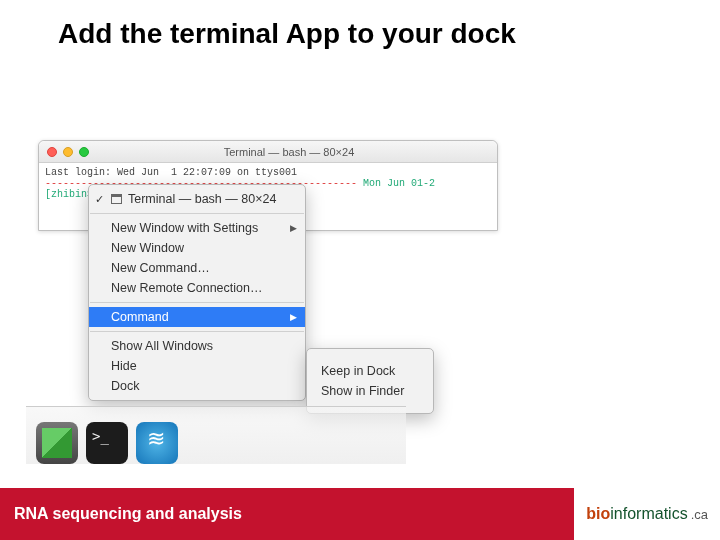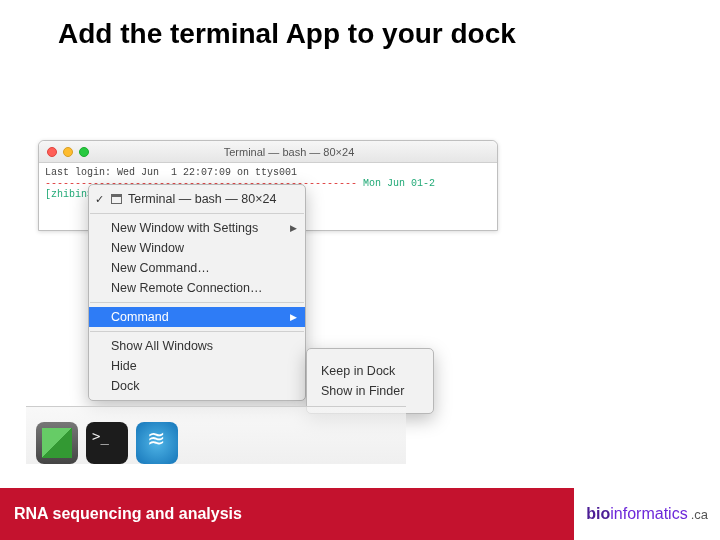--- a/index.html
+++ b/index.html
@@ -145,22 +145,22 @@
     padding:0 14px;
   }
   .footer-left{
     color:#fff; font-weight:700; font-size:16px;
   }
   .footer-right{
     background:#fff; height:100%; display:flex; align-items:center;
     padding:0 12px; margin-right:-14px;
     font-size:16px;
   }
-  .footer-right .b{ font-weight:800; color:#4c1d95;}
-  .footer-right .i{ color:#6d28d9;}
+  .footer-right .b{ font-weight:800; color:#c2410c;}
+  .footer-right .i{ color:#14532d;}
   .footer-right .ca{ font-size:13px; color:#555; margin-left:3px;}
 </style>
 </head>
 <body>
 
 <div class="slide-title">Add the terminal App to your dock</div>
 
 <div class="screenshot">
 
   <div class="term-window">

